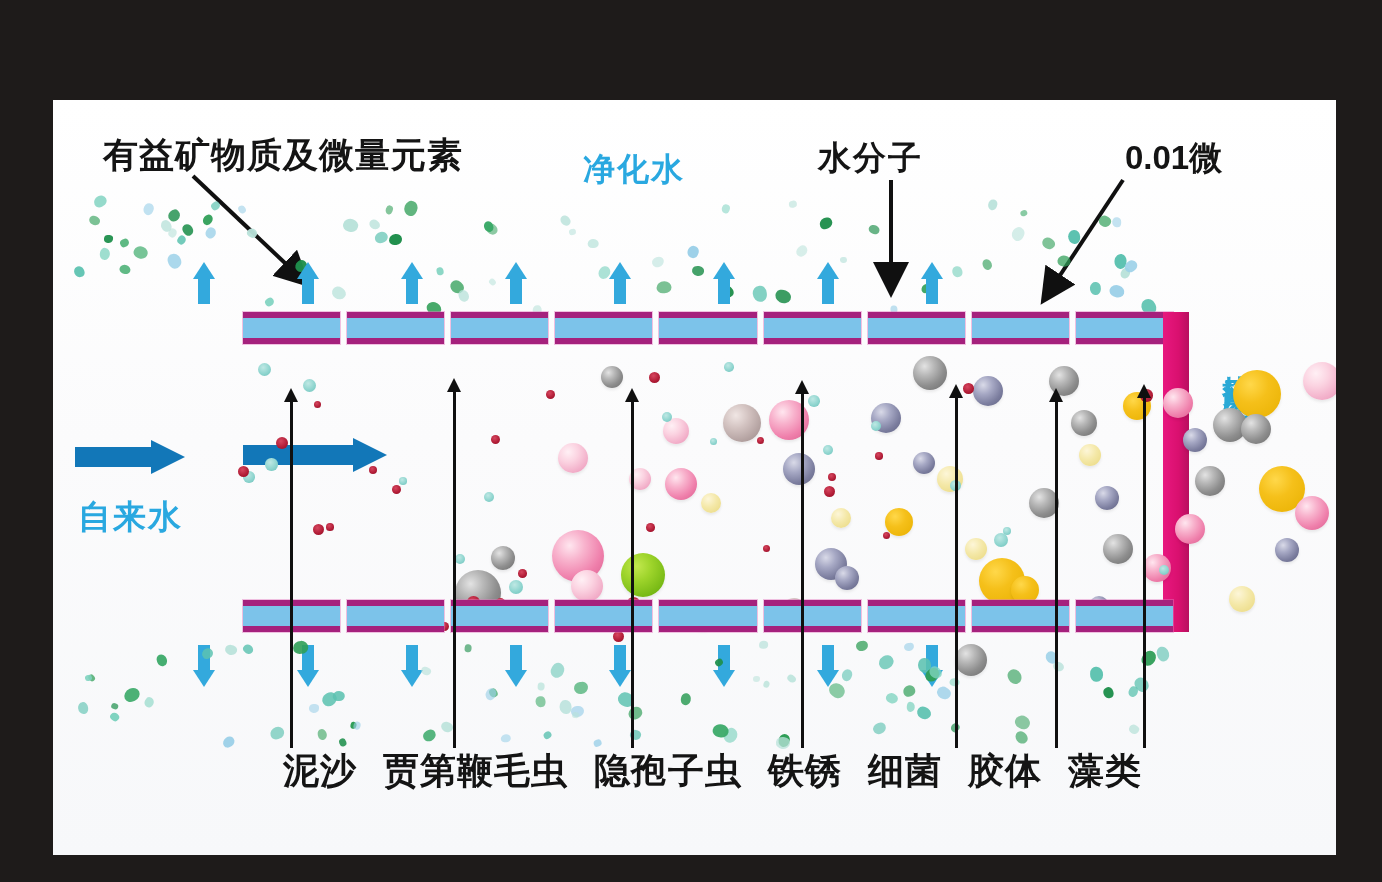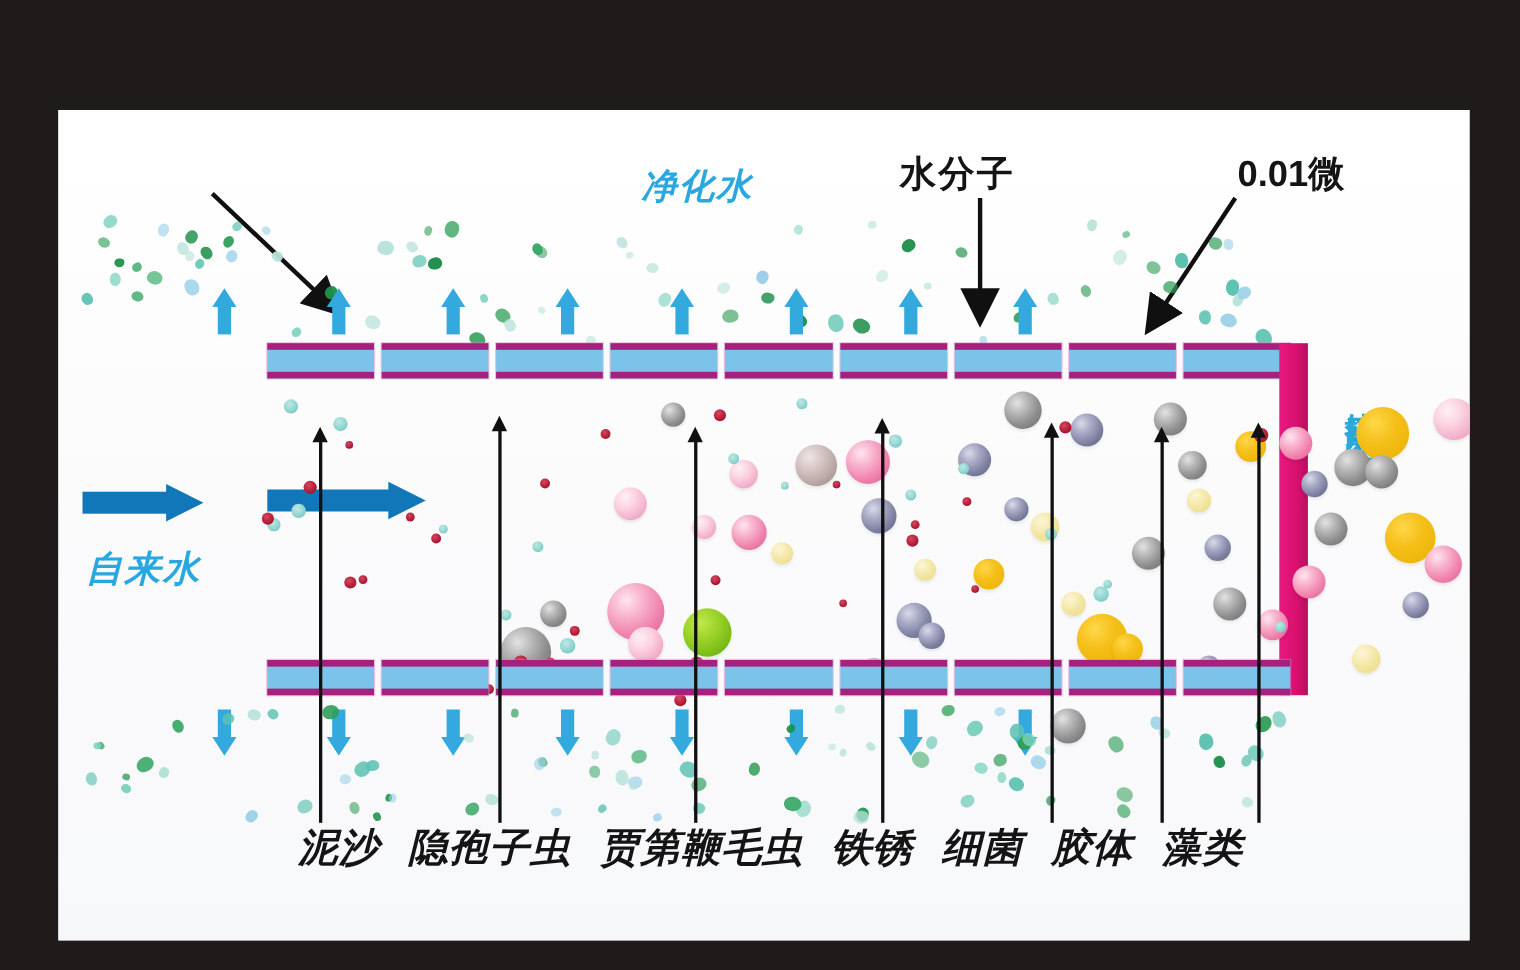--- a/index.html
+++ b/index.html
@@ -55,21 +55,21 @@
   }
 
   
   .lbl {
     position: absolute;
     white-space: nowrap;
     font-family: "Liberation Sans", sans-serif;
     font-weight: 700;
   }
   .lbl-dark { color: #141414; }
-  .lbl-blue { color: #29a8e0; font-style: italic; }
+  .lbl-blue { color: #29a8e0; }
 
   #label-minerals { left: 50px;  top: 32px;  font-size: 35px; letter-spacing: 1px; }
   #label-purified { left: 530px; top: 48px;  font-size: 32px; letter-spacing: 2px; }
   #label-watermol { left: 765px; top: 36px;  font-size: 33px; letter-spacing: 2px; }
   #label-micron   { left: 1072px; top: 36px; font-size: 33px; letter-spacing: 0px; }
   #label-tapwater { left: 25px;  top: 395px; font-size: 33px; letter-spacing: 2px; }
 
   #label-drain {
     left: 1168px; top: 250px;
     font-size: 32px;
@@ -79,30 +79,29 @@
     line-height: 1.06;
     color: #2aa9d6;
     background: linear-gradient(180deg,#2fa9dd 0%,#35a7c4 50%,#3e9fb7 100%);
     -webkit-background-clip: text;
     background-clip: text;
   }
 
   
   .bottom-labels {
     position: absolute;
-    left: 6px;
+    left: 18px;
     top: 647px;
     width: 1283px;
     height: 58px;
     display: flex;
     justify-content: center;
     align-items: flex-start;
     gap: 26px;
     pointer-events: none;
-    font-style: italic;
   }
   .bottom-labels .b-item {
     color: #141414;
     font-size: 36px;
     font-weight: 700;
     letter-spacing: 1px;
     font-family: "Liberation Sans", sans-serif;
     white-space: nowrap;
   }
 
@@ -213,20 +212,21 @@
 </style>
 </head>
 <body>
 
 <div id="stage">
 
 
   <div class="panel">
     <div class="panel-inner">
 
+      <div class="lbl lbl-dark" id="label-minerals">有益矿物质及微量元素</div>
       <div class="lbl lbl-blue" id="label-purified">净化水</div>
       <div class="lbl lbl-dark" id="label-watermol">水分子</div>
       <div class="lbl lbl-dark" id="label-micron">0.01微</div>
       <div class="lbl lbl-blue" id="label-tapwater">自来水</div>
       <div class="lbl" id="label-drain">排污口关闭</div>
 
       <svg class="callout" style="left:0;top:0;width:1283px;height:300px;">
         <defs>
           <marker id="ah" markerWidth="9" markerHeight="9" refX="7" refY="4.5" orient="auto">
             <path d="M0,0 L9,4.5 L0,9 z" fill="#101010"></path>
@@ -602,22 +602,22 @@
           <div class="ptr" style="left: 400px; top: 290px; height: 358px;"></div>
           <div class="ptr" style="left: 578px; top: 300px; height: 348px;"></div>
           <div class="ptr" style="left: 748px; top: 292px; height: 356px;"></div>
           <div class="ptr" style="left: 902px; top: 296px; height: 352px;"></div>
           <div class="ptr" style="left: 1002px; top: 300px; height: 348px;"></div>
           <div class="ptr" style="left: 1090px; top: 296px; height: 352px;"></div>
         </div>
 
       <div class="bottom-labels" id="bottom-labels">
           <div class="b-item">泥沙</div>
+          <div class="b-item">贾第鞭毛虫</div>
           <div class="b-item">隐孢子虫</div>
-          <div class="b-item">贾第鞭毛虫</div>
           <div class="b-item">铁锈</div>
           <div class="b-item">细菌</div>
           <div class="b-item">胶体</div>
           <div class="b-item">藻类</div>
         </div>
 
     </div>
   </div>
 </div>
 

